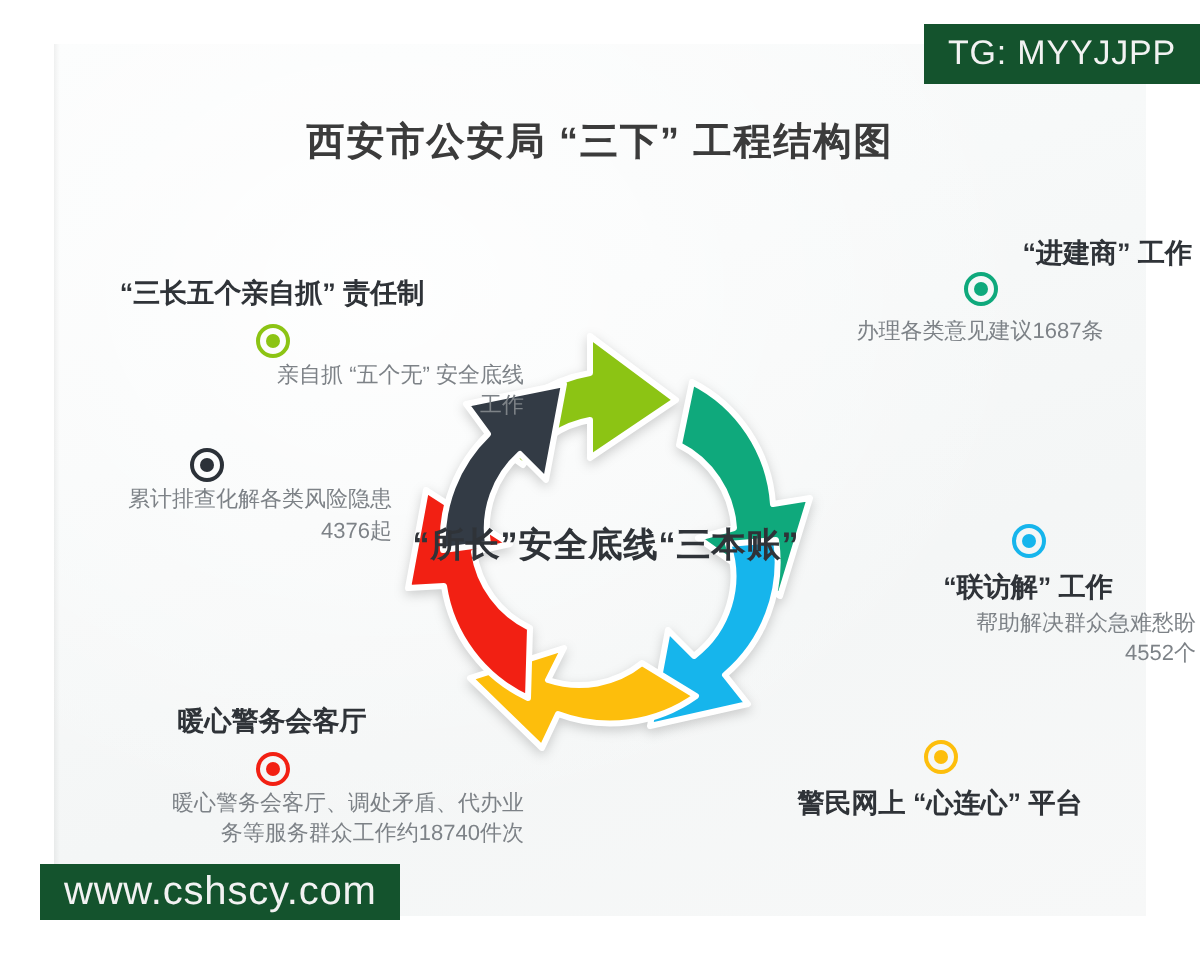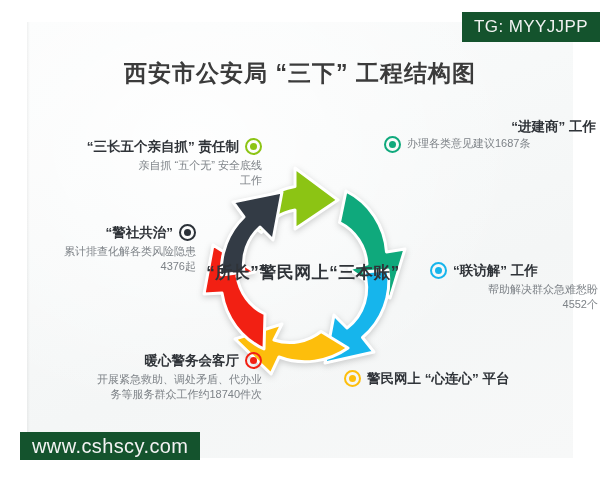--- a/index.html
+++ b/index.html
@@ -25,39 +25,39 @@
 
   
   .wm{position:absolute;background:#14532d;color:#f2f2f2;
       font-size:17px;letter-spacing:.4px;display:flex;align-items:center;}
   .wm-tr{right:0;top:12px;height:30px;padding:0 12px;}
   .wm-bl{left:20px;bottom:20px;height:28px;padding:0 12px;font-size:20px;}
 
   
   .title{
     position:absolute;left:0;top:58px;width:600px;text-align:center;
-    font-size:23px;font-weight:bold;color:#3b3b3b;letter-spacing:1px;
+    font-size:19px;font-weight:bold;color:#3b3b3b;letter-spacing:1px;
   }
 
   
   .wheel{position:absolute;left:178px;top:148px;width:250px;height:250px;}
   .wheel svg{display:block;filter:drop-shadow(0 2px 3px rgba(0,0,0,.18));}
 
   .center-text{
     position:absolute;left:178px;top:148px;width:250px;height:250px;
     display:flex;align-items:center;justify-content:center;
     font-weight:bold;color:#2f3338;font-size:17px;line-height:1.34;
     letter-spacing:.5px;pointer-events:none;
   }
 
   
   .callout{position:absolute;}
   .co-head{font-size:13.5px;font-weight:bold;color:#2f3338;white-space:nowrap;line-height:1.3;}
   .co-sub{font-size:11px;color:#7d8287;line-height:1.45;margin-top:2px;}
-  .row{display:flex;align-items:center;gap:6px;}
+  .row{display:flex;align-items:center;gap:6px;flex-direction:column;}
   .row.right{justify-content:flex-end;}
 
   .dot{width:17px;height:17px;border-radius:50%;
        box-sizing:border-box;flex:0 0 auto;
        display:flex;align-items:center;justify-content:center;}
   .dot i{display:block;width:7px;height:7px;border-radius:50%;}
 
   .ta-r{text-align:right;}
   .ta-l{text-align:right;}
 </style>
@@ -135,54 +135,53 @@
           L 95 92
           L 82 79
           A 50 50 0 0 0 66 124
           Z"></path>
       </g>
     </svg>
   </div>
 
   <div class="center-text">
     <div>“所长”</div>
-    <div>警民网上</div>
+    <div>安全底线</div>
     <div>“三本账”</div>
   </div>
 
   <div class="callout ta-r" style="left:10px;top:138px;width:252px;">
     <div class="row right">
       <div class="co-head">“三长五个亲自抓” 责任制</div>
       <div class="dot" style="border:2px solid #8CC414;">
         <i style="background:#8CC414;"></i>
       </div>
     </div>
     <div class="co-sub">亲自抓 “五个无” 安全底线</div>
     <div class="co-sub" style="margin-top:0;">工作</div>
   </div>
 
   <div class="callout ta-r" style="left:10px;top:224px;width:186px;">
     <div class="row right">
-      <div class="co-head">“警社共治”</div>
       <div class="dot" style="border:2px solid #2b3138;">
         <i style="background:#2b3138;"></i>
       </div>
     </div>
     <div class="co-sub">累计排查化解各类风险隐患</div>
     <div class="co-sub" style="margin-top:0;">4376起</div>
   </div>
 
   <div class="callout ta-r" style="left:10px;top:352px;width:252px;text-align:right;">
     <div class="row right">
       <div class="co-head">暖心警务会客厅</div>
       <div class="dot" style="border:2px solid #F22013;">
         <i style="background:#F22013;"></i>
       </div>
     </div>
-    <div class="co-sub">开展紧急救助、调处矛盾、代办业</div>
+    <div class="co-sub">暖心警务会客厅、调处矛盾、代办业</div>
     <div class="co-sub" style="margin-top:0;">务等服务群众工作约18740件次</div>
   </div>
 
   <div class="callout ta-l" style="left:384px;top:118px;width:212px;">
     <div class="co-head" style="margin-left:24px;">“进建商” 工作</div>
     <div class="row">
       <div class="dot" style="border:2px solid #0FA97C;">
         <i style="background:#0FA97C;"></i>
       </div>
       <div class="co-sub" style="margin-top:0;">办理各类意见建议1687条</div>

